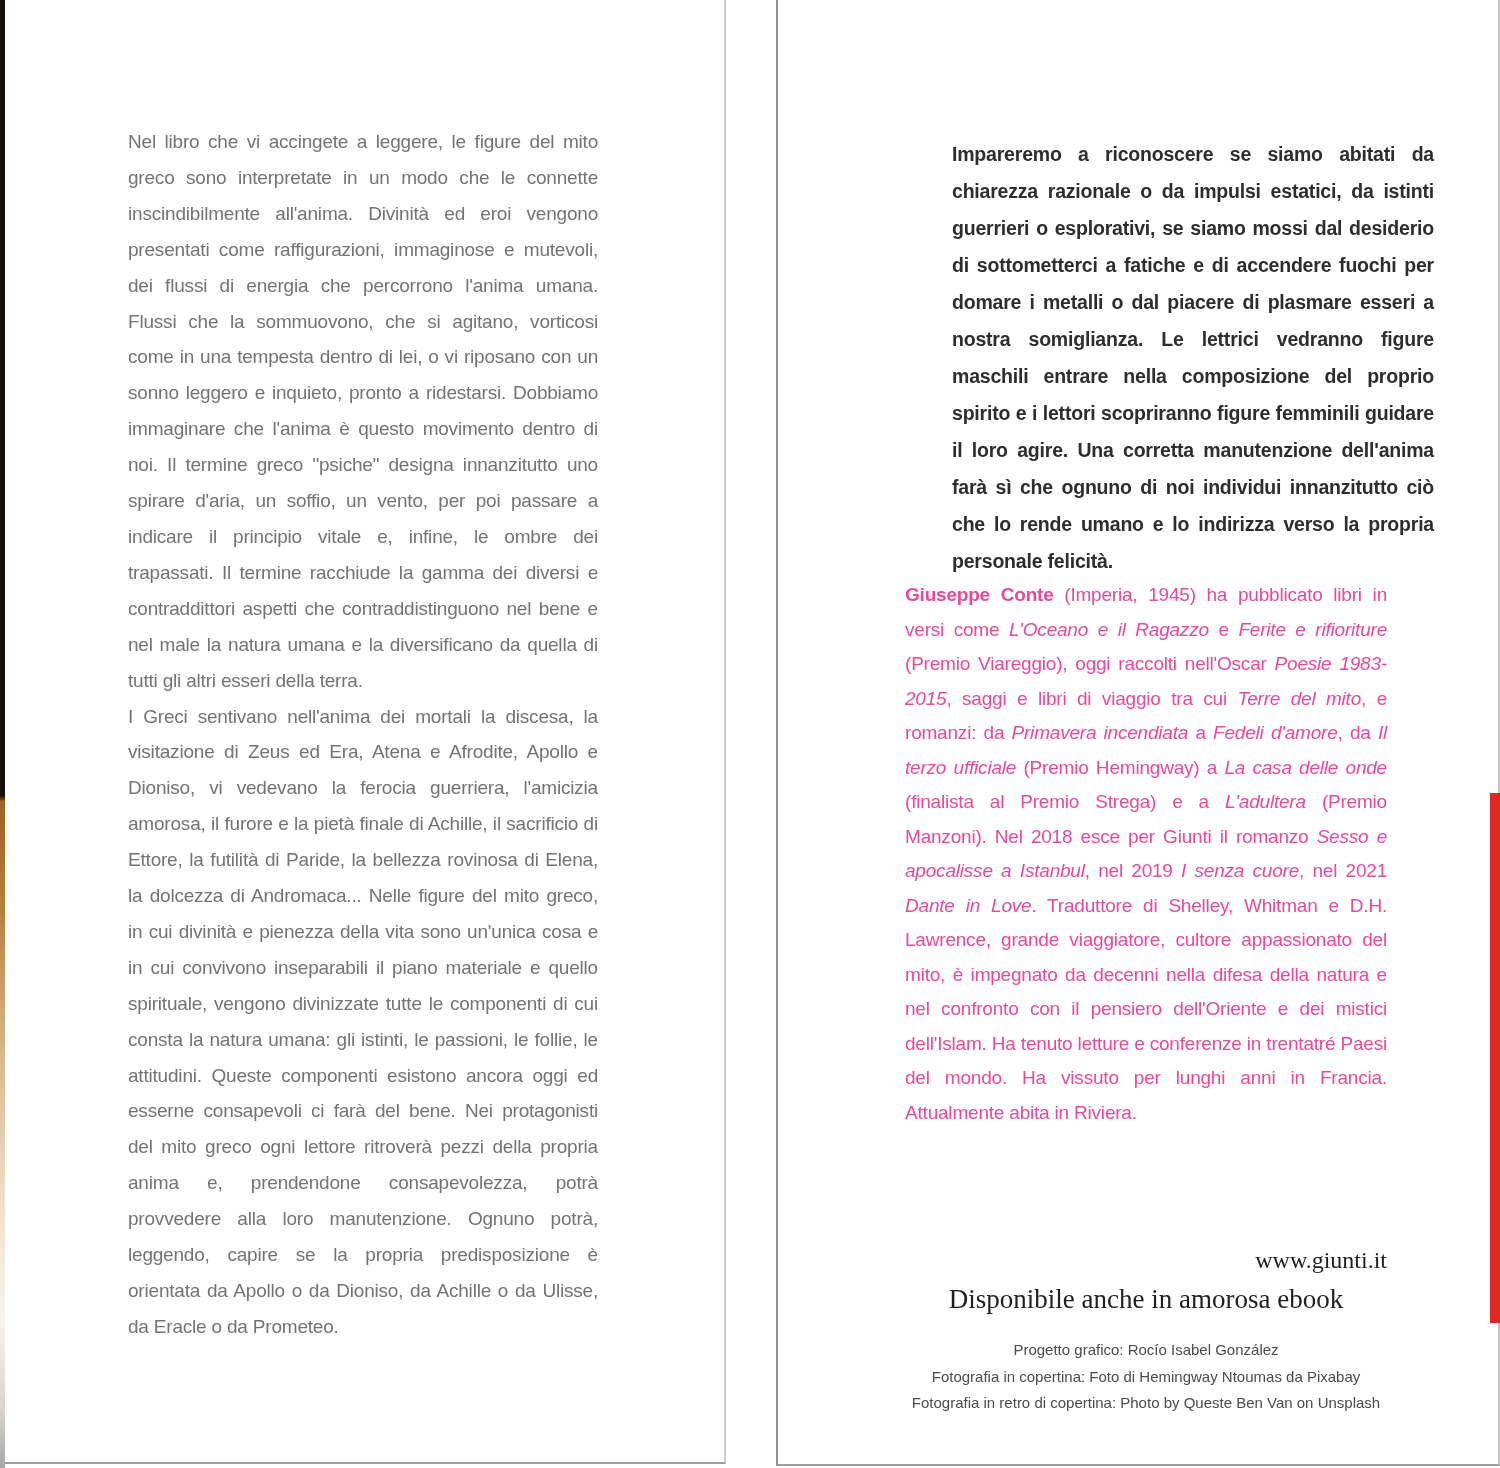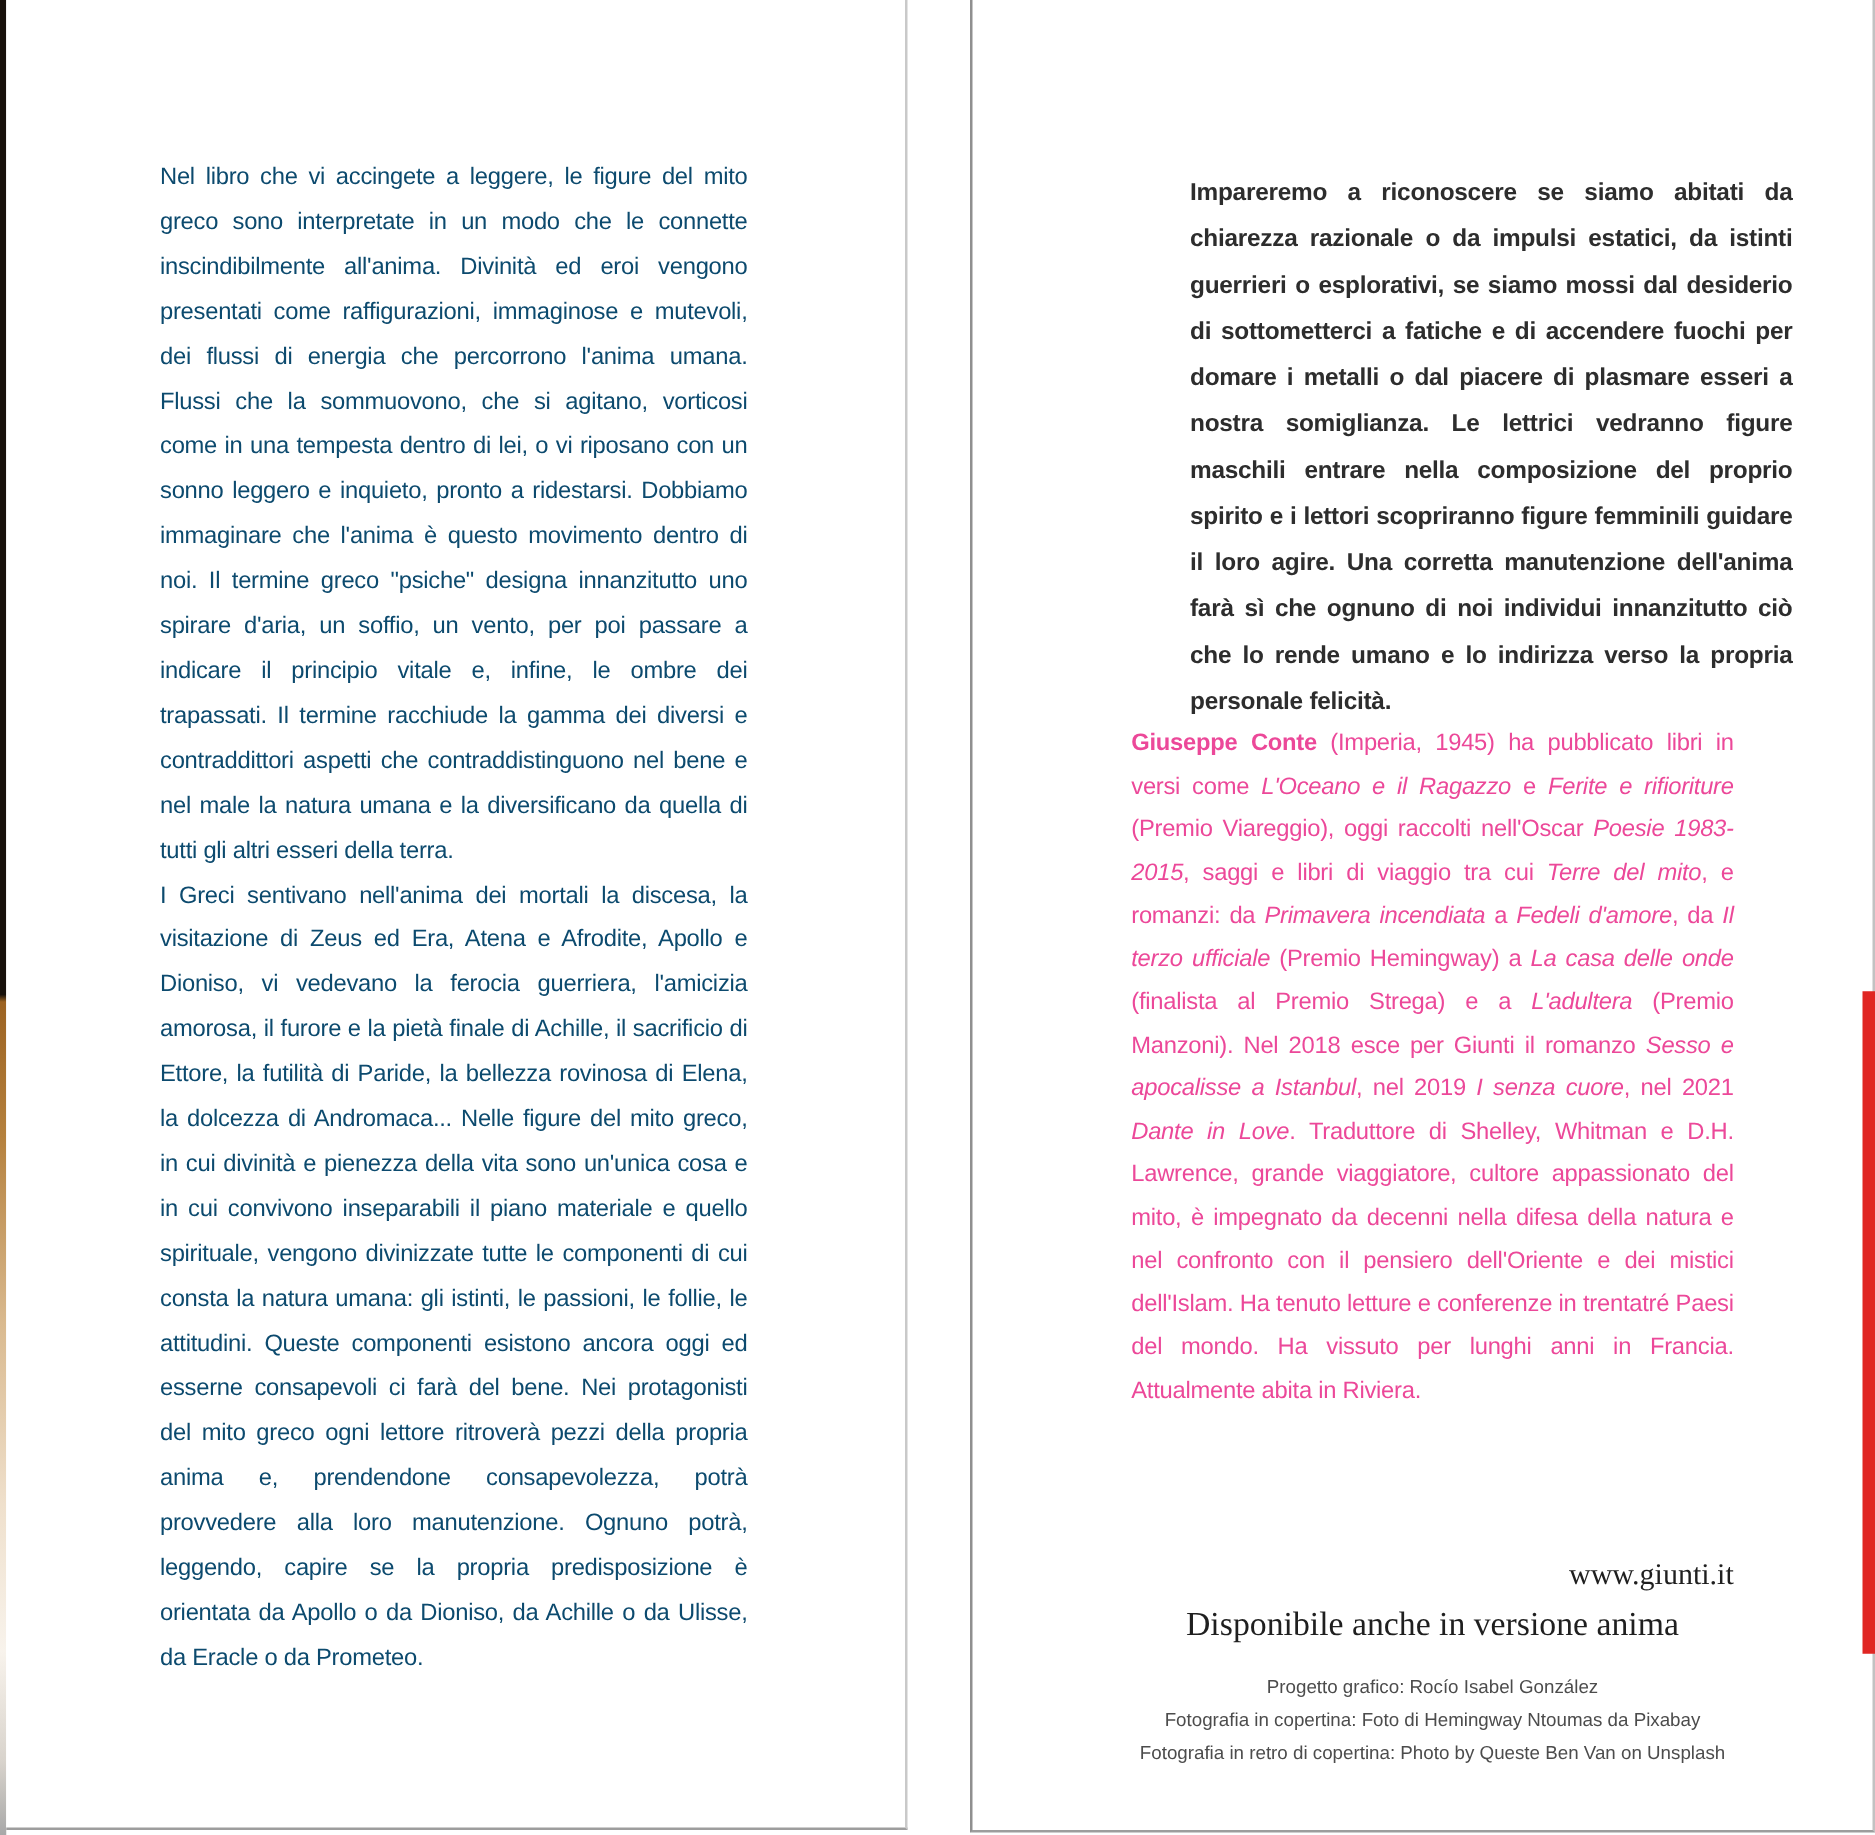--- a/index.html
+++ b/index.html
@@ -63,21 +63,21 @@
     z-index: 5;
   }
 
   .left-text {
     position: absolute;
     left: 128px; top: 124px;
     width: 470px;
     font-size: 19px;
     line-height: 35.9px;
     letter-spacing: -0.2px;
-    color: #0c4a6e;
+    color: #737373;
     text-align: justify;
     hyphens: auto;
     -webkit-hyphens: auto;
   }
   .left-text p { margin: 0; }
 
   .intro-bold {
     position: absolute;
     left: 940px; top: 124px;
     width: 482px;
@@ -150,19 +150,19 @@
 <div class="left-text">
   <p>Nel libro che vi accingete a leggere, le figure del mito greco sono interpretate in un modo che le connette inscindibilmente all'anima. Divinità ed eroi vengono presentati come raffigurazioni, immaginose e mutevoli, dei flussi di energia che percorrono l'anima umana. Flussi che la sommuovono, che si agitano, vorticosi come in una tempesta dentro di lei, o vi riposano con un sonno leggero e inquieto, pronto a ridestarsi. Dobbiamo immaginare che l'anima è questo movimento dentro di noi. Il termine greco "psiche" designa innanzitutto uno spirare d'aria, un soffio, un vento, per poi passare a indicare il principio vitale e, infine, le ombre dei trapassati. Il termine racchiude la gamma dei diversi e contraddittori aspetti che contraddistinguono nel bene e nel male la natura umana e la diversificano da quella di tutti gli altri esseri della terra.</p>
   <p>I Greci sentivano nell'anima dei mortali la discesa, la visitazione di Zeus ed Era, Atena e Afrodite, Apollo e Dioniso, vi vedevano la ferocia guerriera, l'amicizia amorosa, il furore e la pietà finale di Achille, il sacrificio di Ettore, la futilità di Paride, la bellezza rovinosa di Elena, la dolcezza di Andromaca... Nelle figure del mito greco, in cui divinità e pienezza della vita sono un'unica cosa e in cui convivono inseparabili il piano materiale e quello spirituale, vengono divinizzate tutte le componenti di cui consta la natura umana: gli istinti, le passioni, le follie, le attitudini. Queste componenti esistono ancora oggi ed esserne consapevoli ci farà del bene. Nei protagonisti del mito greco ogni lettore ritroverà pezzi della propria anima e, prendendone consapevolezza, potrà provvedere alla loro manutenzione. Ognuno potrà, leggendo, capire se la propria predisposizione è orientata da Apollo o da Dioniso, da Achille o da Ulisse, da Eracle o da Prometeo.</p>
 </div>
 
 <p class="intro-bold">Impareremo a riconoscere se siamo abitati da chiarezza razionale o da impulsi estatici, da istinti guerrieri o esplorativi, se siamo mossi dal desiderio di sottometterci a fatiche e di accendere fuochi per domare i metalli o dal piacere di plasmare esseri a nostra somiglianza. Le lettrici vedranno figure maschili entrare nella composizione del proprio spirito e i lettori scopriranno figure femminili guidare il loro agire. Una corretta manutenzione dell'anima farà sì che ognuno di noi individui innanzitutto ciò che lo rende umano e lo indirizza verso la propria personale felicità.</p>
 
 <p class="bio-text"><span style="font-weight: 700;">Giuseppe Conte</span><span> (Imperia, 1945) ha pubblicato libri in versi come </span><span style="font-style: italic;">L'Oceano e il Ragazzo</span><span> e </span><span style="font-style: italic;">Ferite e rifioriture</span><span> (Premio Viareggio), oggi raccolti nell'Oscar </span><span style="font-style: italic;">Poesie 1983-2015</span><span>, saggi e libri di viaggio tra cui </span><span style="font-style: italic;">Terre del mito</span><span>, e romanzi: da </span><span style="font-style: italic;">Primavera incendiata</span><span> a </span><span style="font-style: italic;">Fedeli d'amore</span><span>, da </span><span style="font-style: italic;">Il terzo ufficiale</span><span> (Premio Hemingway) a </span><span style="font-style: italic;">La casa delle onde</span><span> (finalista al Premio Strega) e a </span><span style="font-style: italic;">L'adultera</span><span> (Premio Manzoni). Nel 2018 esce per Giunti il romanzo </span><span style="font-style: italic;">Sesso e apocalisse a Istanbul</span><span>, nel 2019 </span><span style="font-style: italic;">I senza cuore</span><span>, nel 2021 </span><span style="font-style: italic;">Dante in Love</span><span>. Traduttore di Shelley, Whitman e D.H. Lawrence, grande viaggiatore, cultore appassionato del mito, è impegnato da decenni nella difesa della natura e nel confronto con il pensiero dell'Oriente e dei mistici dell'Islam. Ha tenuto letture e conferenze in trentatré Paesi del mondo. Ha vissuto per lunghi anni in Francia. Attualmente abita in Riviera.</span></p>
 
 <div class="website-line">www.giunti.it</div>
-<div class="ebook-line">Disponibile anche in versione anima</div>
+<div class="ebook-line">Disponibile anche in amorosa ebook</div>
 
 <div class="credits">
   <div>Progetto grafico: Rocío Isabel González</div>
   <div>Fotografia in copertina: Foto di Hemingway Ntoumas da Pixabay</div>
   <div>Fotografia in retro di copertina: Photo by Queste Ben Van on Unsplash</div>
 </div>
 
 </body></html>

